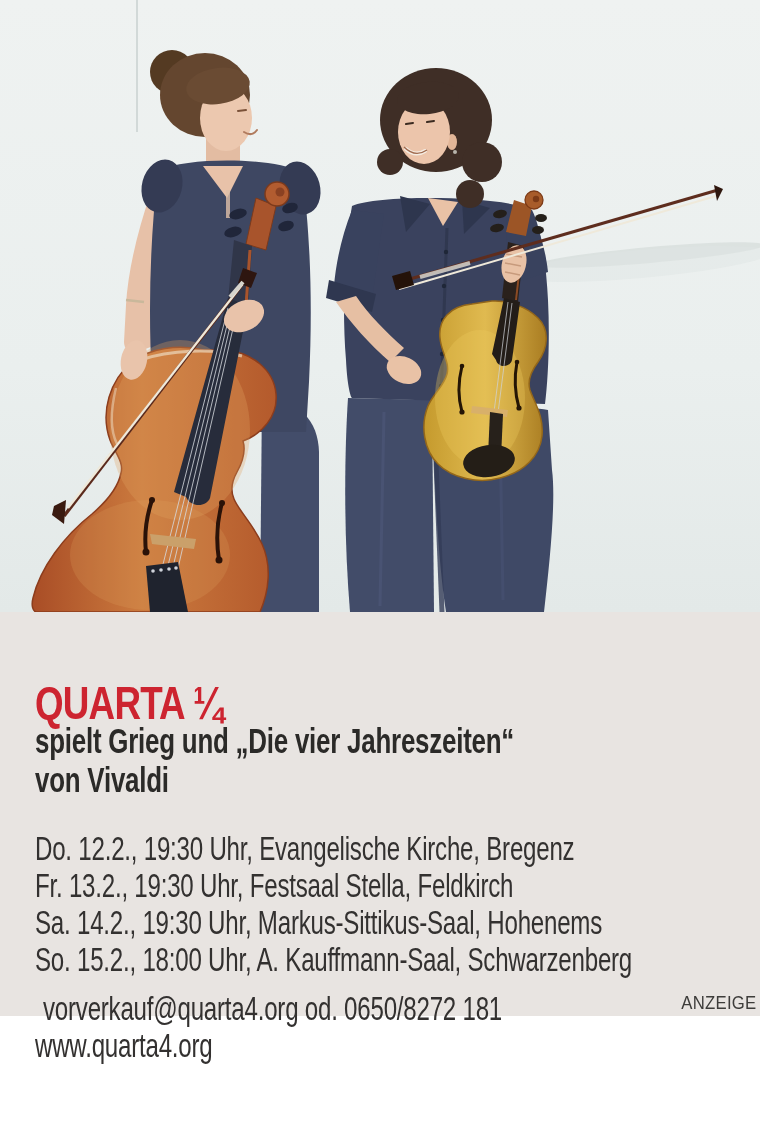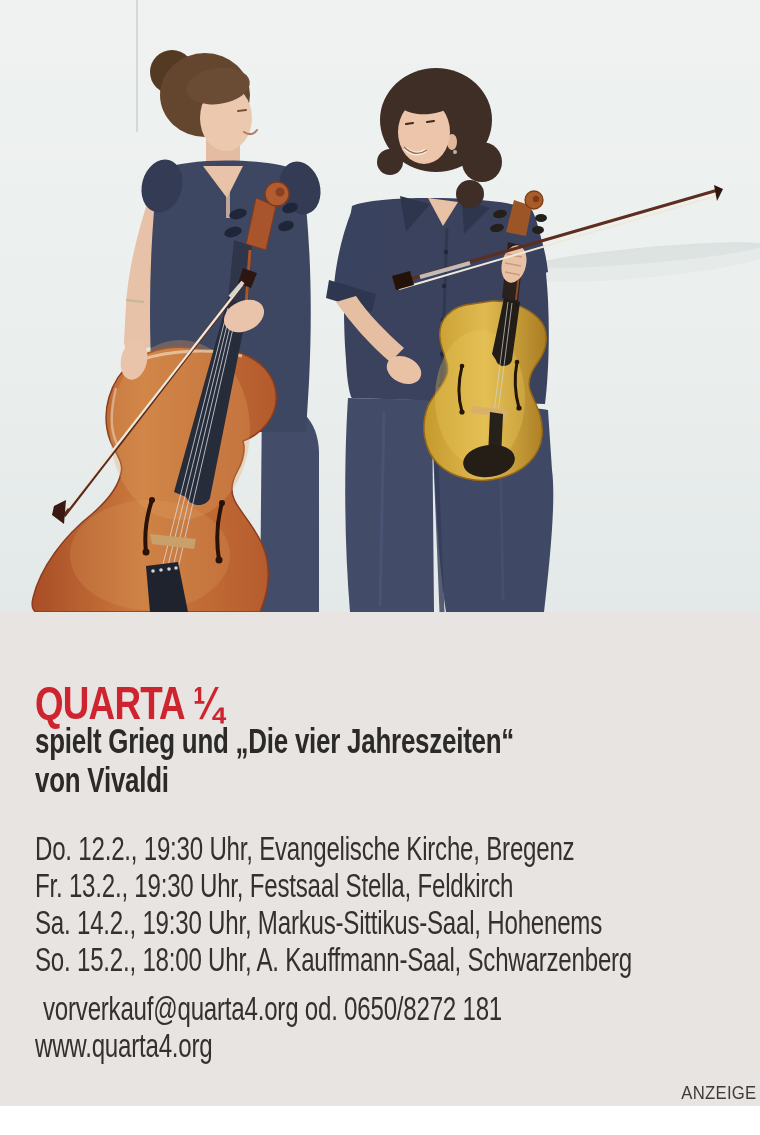--- a/index.html
+++ b/index.html
@@ -1,20 +1,20 @@
 <!DOCTYPE html>
 <html><head>
 <meta charset="utf-8">
 <style>
   html,body{margin:0;padding:0;background:#fff;}
   .page{position:relative;width:760px;height:1135px;overflow:hidden;
         font-family:"Liberation Sans",sans-serif;background:#fff;}
   .photo{position:absolute;left:0;top:0;width:760px;height:612px;}
   .photo svg{display:block;width:760px;height:612px;}
-  .info-box{position:absolute;left:0;top:612px;width:760px;height:494px;background:#e8e4e1;}
+  .info-box{position:absolute;left:0;top:612px;width:760px;height:404px;background:#e8e4e1;}
   .cond{transform-origin:0 0;white-space:nowrap;}
   .title{position:absolute;left:35px;top:37px;font-size:46px;line-height:46px;
          font-weight:bold;color:#cd2430;letter-spacing:-1px;transform:scaleX(0.80);}
   .subtitle{position:absolute;left:35px;top:109px;font-size:35px;line-height:39px;
          font-weight:bold;color:#2b2a28;letter-spacing:-0.3px;transform:scaleX(0.74);}
   .events{position:absolute;left:35px;top:218px;font-size:33px;line-height:37px;
          font-weight:400;color:#333130;letter-spacing:-0.3px;transform:scaleX(0.73);}
   .contact{position:absolute;left:43px;top:378px;font-size:33px;line-height:37px;
          font-weight:400;color:#333130;letter-spacing:-0.3px;transform:scaleX(0.73);}
   .website{position:absolute;left:35px;top:415px;font-size:33px;line-height:37px;

